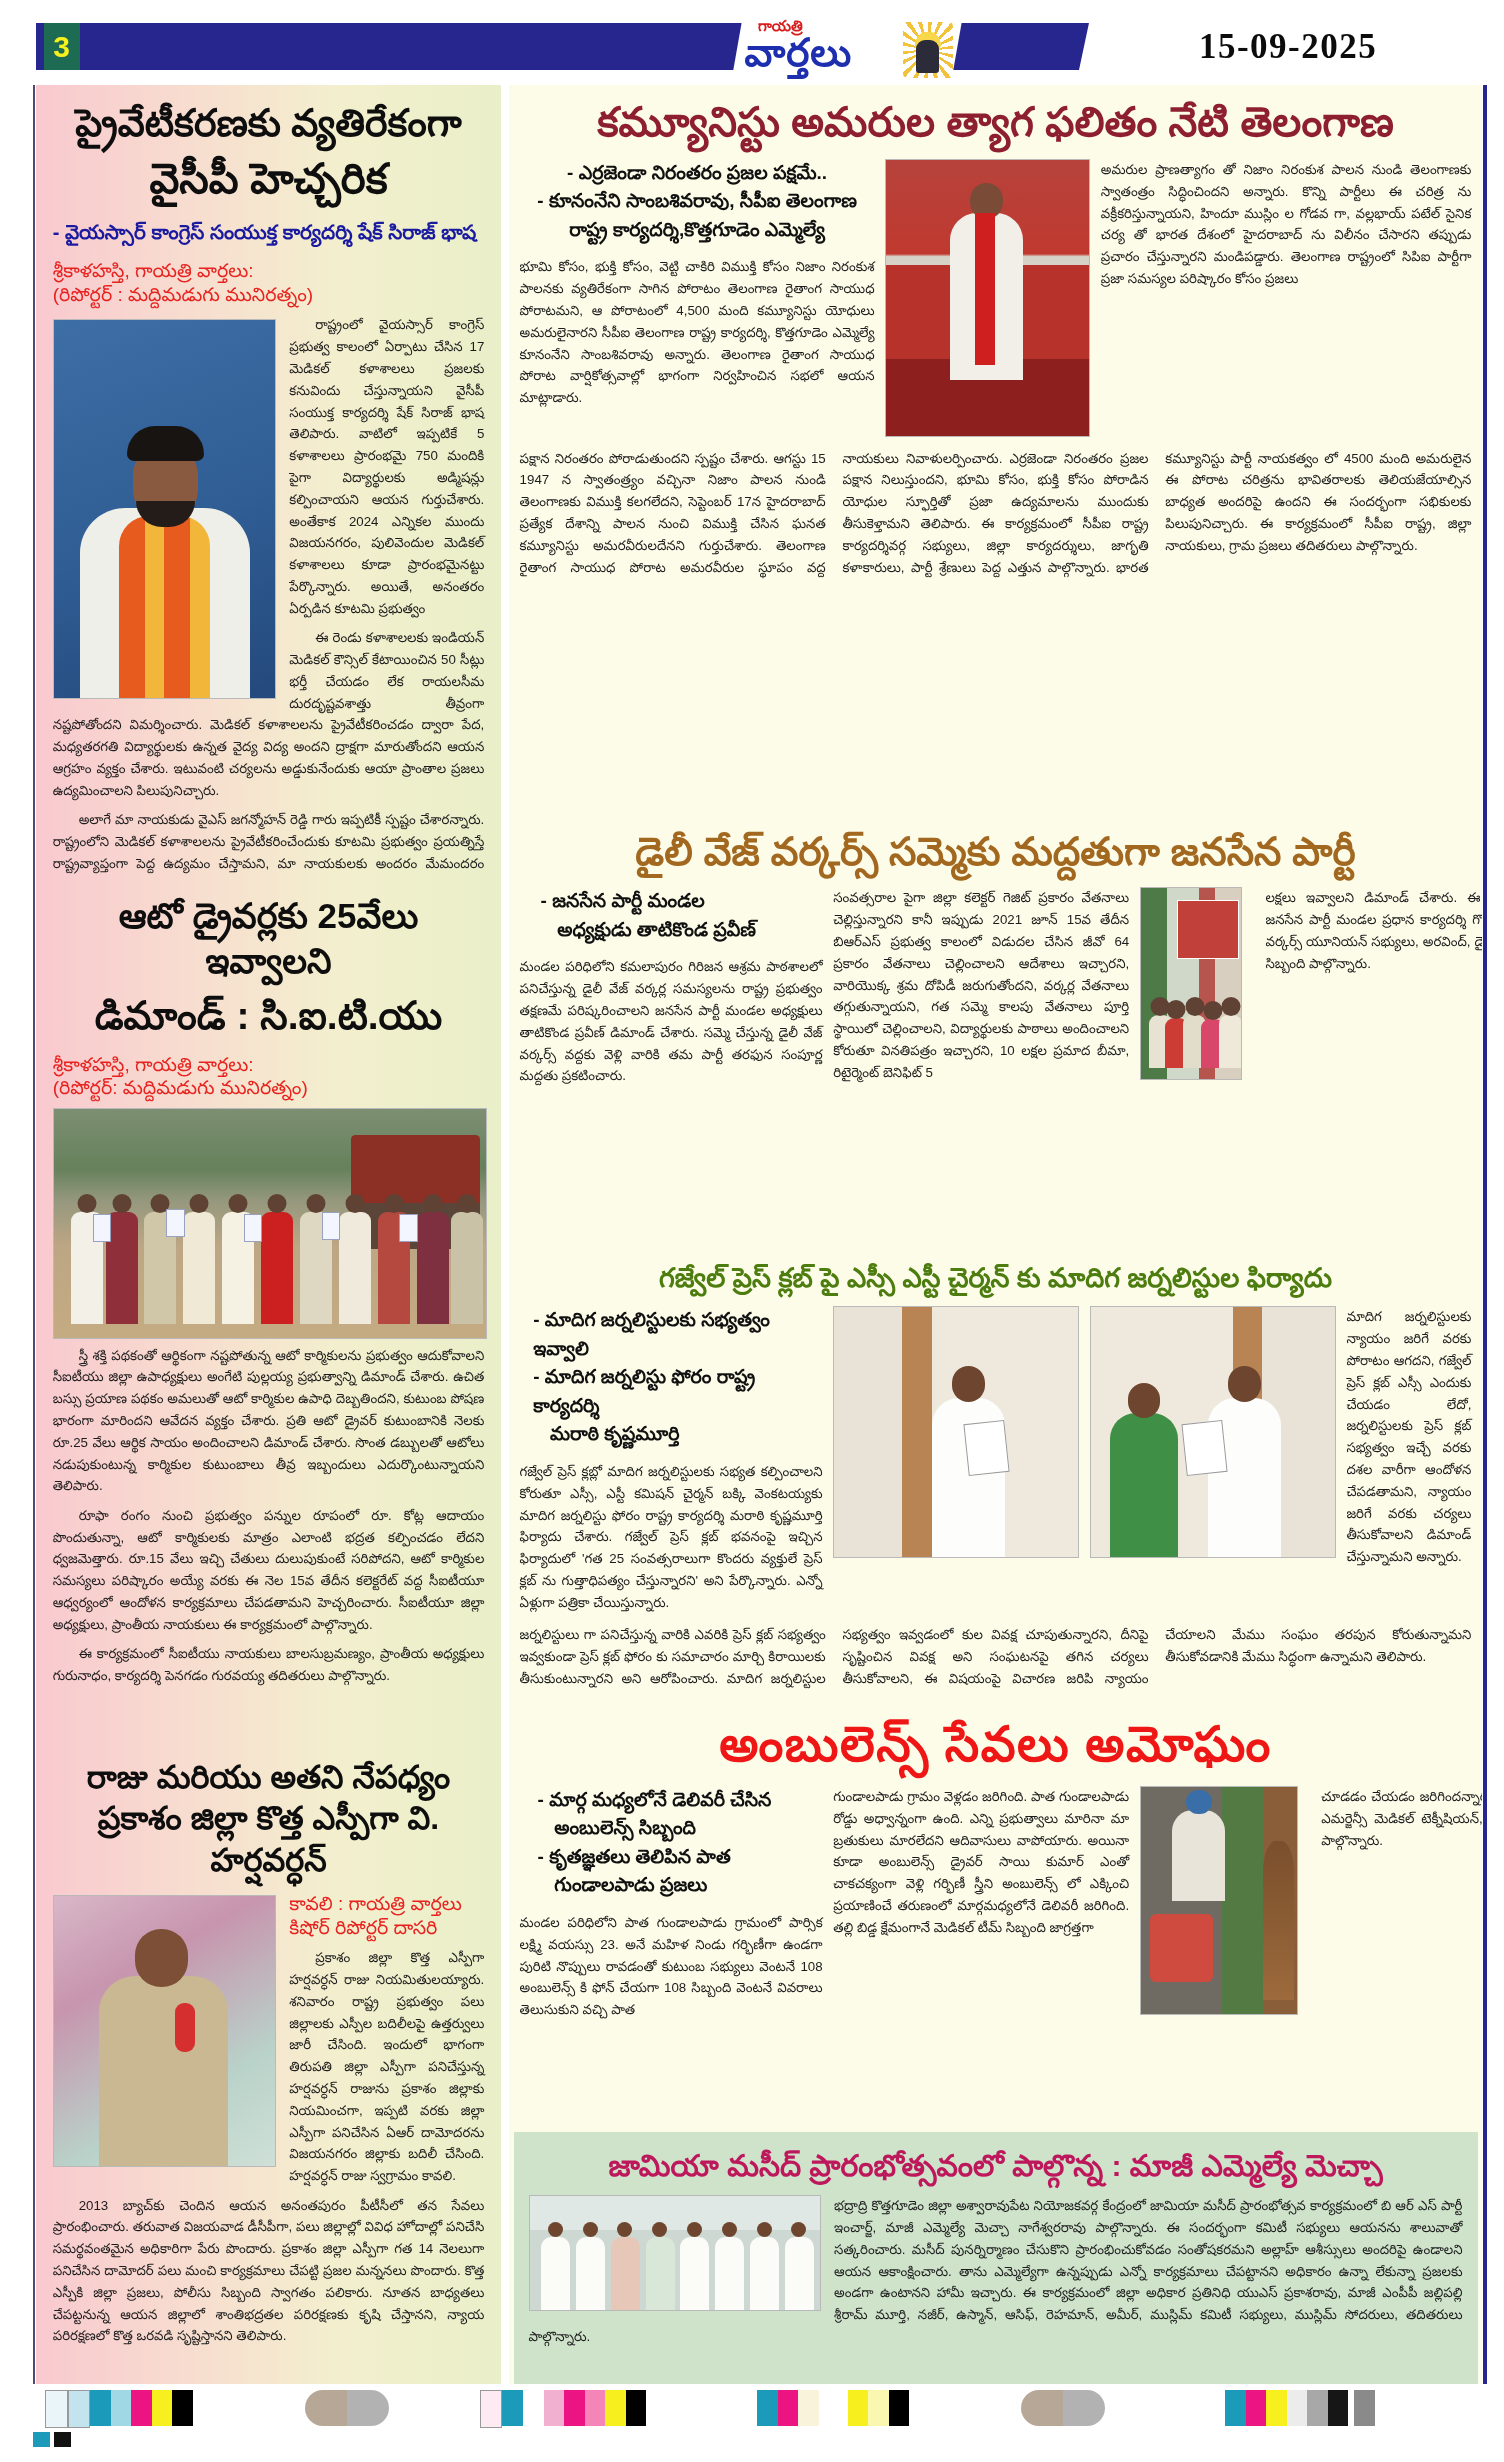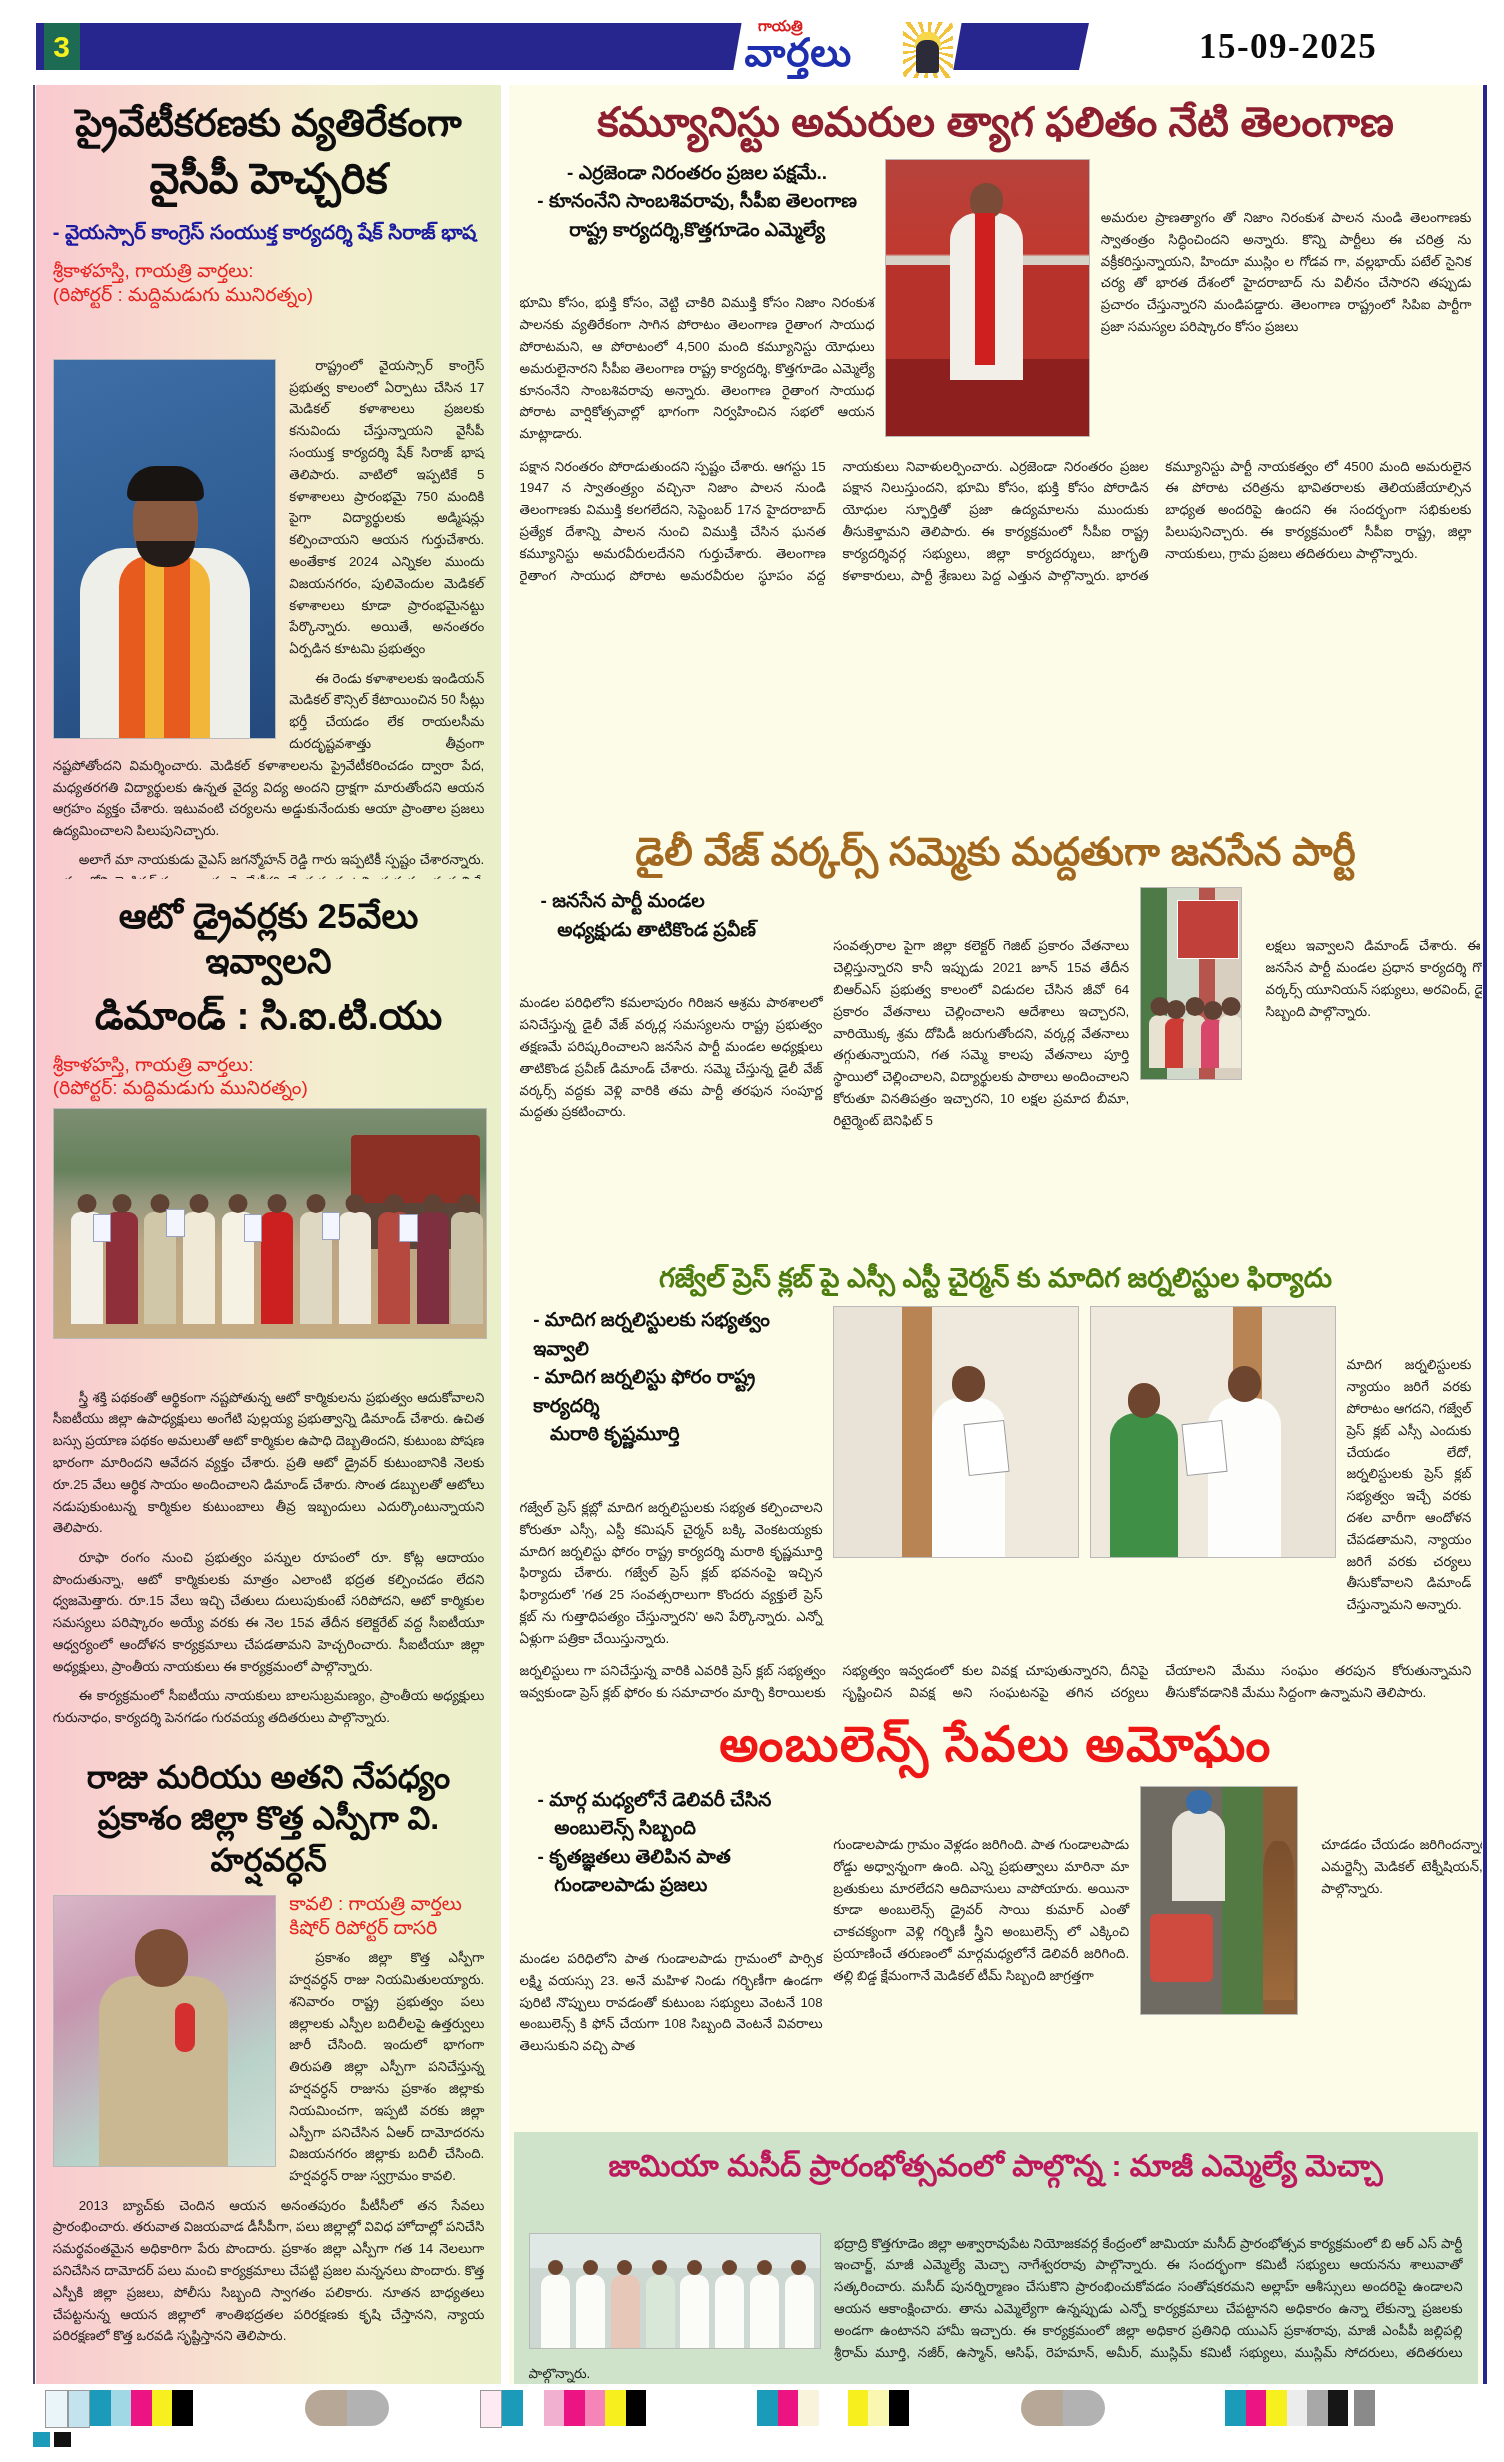--- a/index.html
+++ b/index.html
@@ -28,21 +28,21 @@
   
   #leftcol{position:absolute;top:85px;left:36px;width:465px;height:2299px;
     background:linear-gradient(90deg,#f9c9cf 0%,#f7decf 35%,#f3efce 65%,#e9efc9 100%);overflow:hidden;}
   #rightcol{position:absolute;top:85px;left:509px;width:973px;height:2299px;background:#fcfce9;overflow:hidden;}
 
   .lart{padding:13.6px 16.7px 4.5px 16.7px;overflow:hidden;}
   .hl-black{font-weight:800;color:#0e0e0e;text-align:center;line-height:1.3;}
   .hl-l1{font-size:38px;} .hl-l2{font-size:35px;} .hl-l3{font-size:32px;}
   .subhead-blue{color:#1a1aa0;font-weight:bold;font-size:20px;margin:13.6px 0 4.5px 0;}
   .byline-red{color:#e8231f;font-weight:normal;font-size:19px;line-height:1.25;margin:10.6px 0 7.6px 0;}
-  .body-tx{font-size:13.3px;line-height:1.64;text-align:justify;color:#1c1c1c;margin-top:48px;}
+  .body-tx{font-size:13.3px;line-height:1.64;text-align:justify;color:#1c1c1c;}
   .body-tx p{margin:0 0 7.6px 0;text-indent:26px;}
 
   
   .ph{position:relative;overflow:hidden;border:0.8px solid #b9b9b9;}
   .person{position:absolute;bottom:6%;width:32px;height:112px;border-radius:9px 9px 0 0;}
   .person::before{content:"";position:absolute;top:-18px;left:50%;transform:translateX(-50%);width:19px;height:19px;border-radius:50%;background:#5f4234;}
   .paper{position:absolute;width:16.7px;height:26px;background:#f4f6ff;border:0.8px solid #9aa0c0;}
 
   #ph-ycp{float:left;width:221px;height:378px;margin:4.5px 13.6px 4.5px 0;background:linear-gradient(160deg,#3e6ea6 0%,#2f5d94 55%,#24497c 100%);}
   #ph-ycp .torso{position:absolute;bottom:0;left:26px;width:170px;height:190px;background:#efefe9;border-radius:45px 45px 0 0;}

